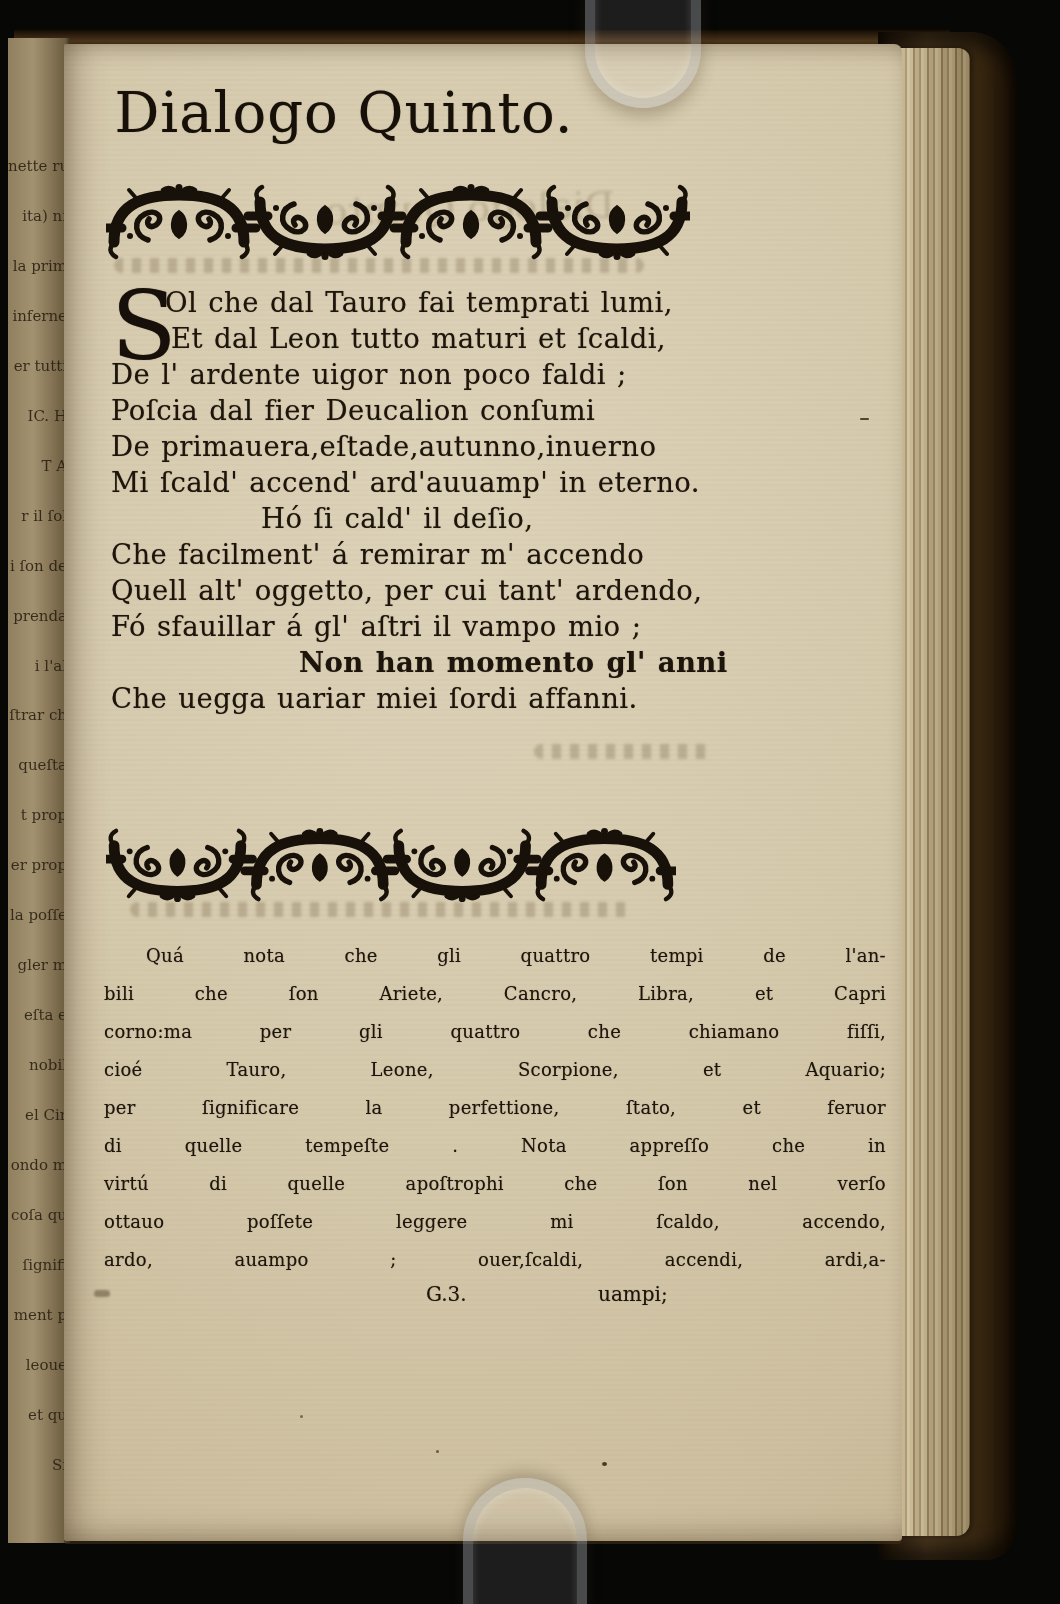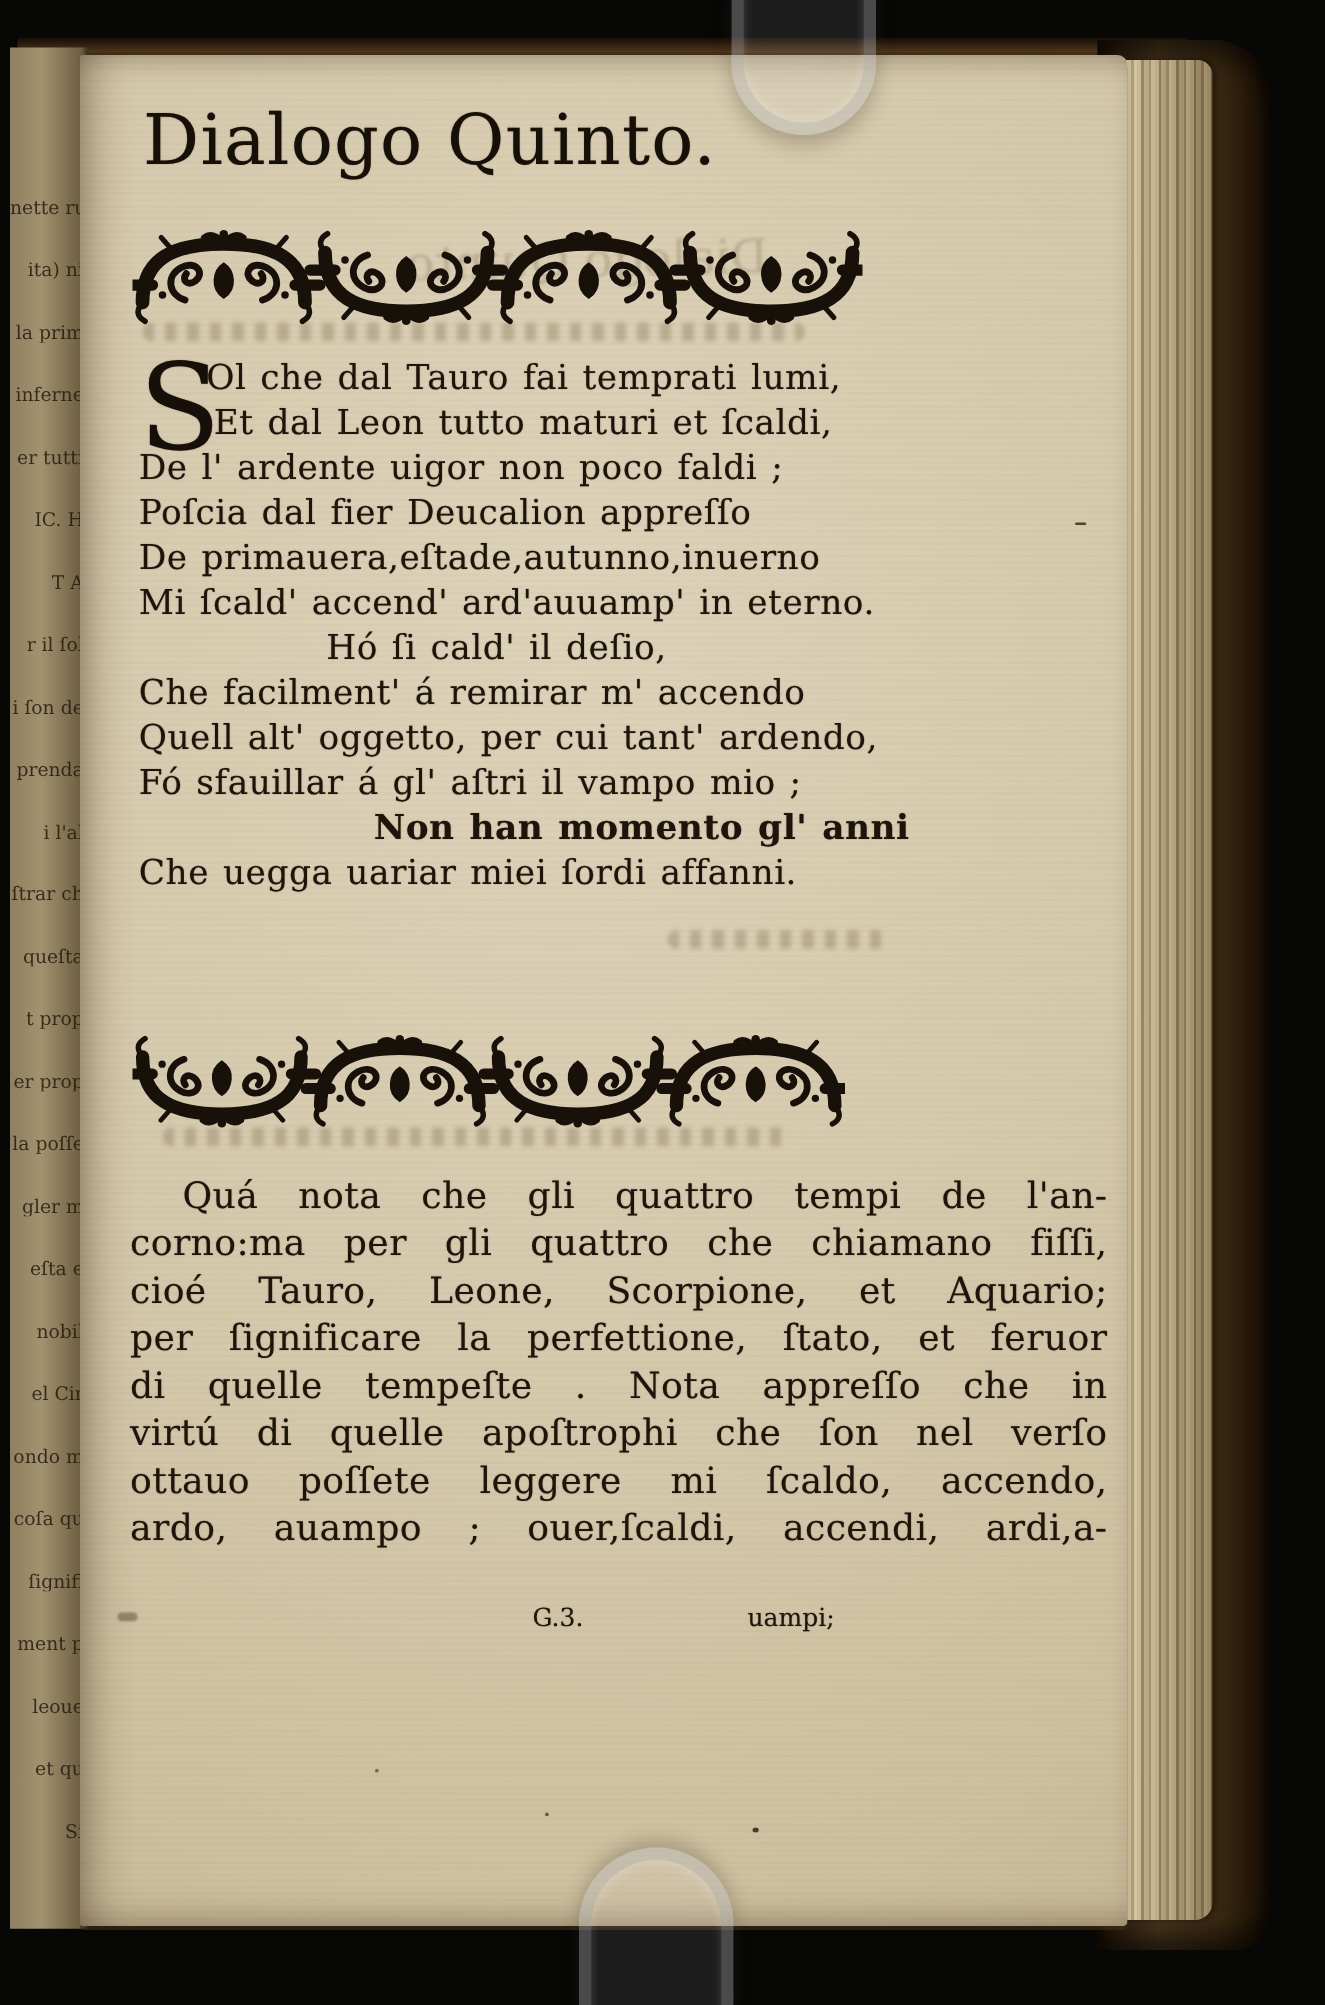--- a/index.html
+++ b/index.html
@@ -91,21 +91,21 @@
     position:absolute;left:0px;top:6px;font-size:96px;line-height:72px;
     color:#17100a;text-shadow:0 0 1px rgba(35,24,10,.5);
   }
   .poem .l0{padding-left:54px;}
   .poem .l1{padding-left:60px;}
   .poem .ind1{padding-left:150px;}
   .poem .ind2{padding-left:188px;font-weight:bold;}
   
   .prose{
     position:absolute;left:40px;top:893px;width:782px;
-    font-size:29px;line-height:38px;letter-spacing:.3px;
+    font-size:18px;line-height:38px;letter-spacing:.3px;
     text-shadow:0 0 1px rgba(35,24,10,.45);
   }
   .prose .pl{text-align:justify;text-align-last:justify;}
   .prose .pl.first{padding-left:42px;}
   .sig-row{position:absolute;left:0;top:1238px;width:838px;height:36px;
     font-size:20px;text-shadow:0 0 1px rgba(35,24,10,.45);}
   .sig{position:absolute;left:362px;top:0;}
   .catchword{position:absolute;left:534px;top:0;}
   
   .strap{
@@ -203,33 +203,34 @@
 
     <div class="ghost-row" style="left:50px;top:214px;width:530px;"></div>
     <div class="ghost-row" style="left:66px;top:858px;width:500px;"></div>
     <div class="ghost-row" style="left:470px;top:700px;width:180px;"></div>
 
     <div class="poem">
       <span class="dropcap">S</span>
       <div class="l0">Ol che dal Tauro fai temprati lumi,</div>
       <div class="l1">Et dal Leon tutto maturi et ſcaldi,</div>
       <div>De l' ardente uigor non poco faldi ;</div>
-      <div>Poſcia dal fier Deucalion appreſſo</div>
+      <div>Poſcia dal fier Deucalion conſumi</div>
       <div>De primauera,eſtade,autunno,inuerno</div>
       <div>Mi ſcald' accend' ard'auuamp' in eterno.</div>
       <div class="ind1">Hó ſi cald' il deſio,</div>
       <div>Che facilment' á remirar m' accendo</div>
       <div>Quell alt' oggetto, per cui tant' ardendo,</div>
       <div>Fó sfauillar á gl' aſtri il vampo mio ;</div>
       <div class="ind2">Non han momento gl' anni</div>
       <div>Che uegga uariar miei ſordi affanni.</div>
     </div>
 
     <div class="prose">
       <div class="pl first">Quá nota che gli quattro tempi de l'an-</div>
+      <div class="pl">bili che ſon Ariete, Cancro, Libra, et Capri</div>
       <div class="pl">corno:ma per gli quattro che chiamano fiſſi,</div>
       <div class="pl">cioé Tauro, Leone, Scorpione, et Aquario;</div>
       <div class="pl">per ſignificare la perfettione, ſtato, et feruor</div>
       <div class="pl">di quelle tempeſte . Nota appreſſo che in</div>
       <div class="pl">virtú di quelle apoſtrophi che ſon nel verſo</div>
       <div class="pl">ottauo poſſete leggere mi ſcaldo, accendo,</div>
       <div class="pl">ardo, auampo ; ouer,ſcaldi, accendi, ardi,a-</div>
     </div>
 
     <div class="sig-row">

